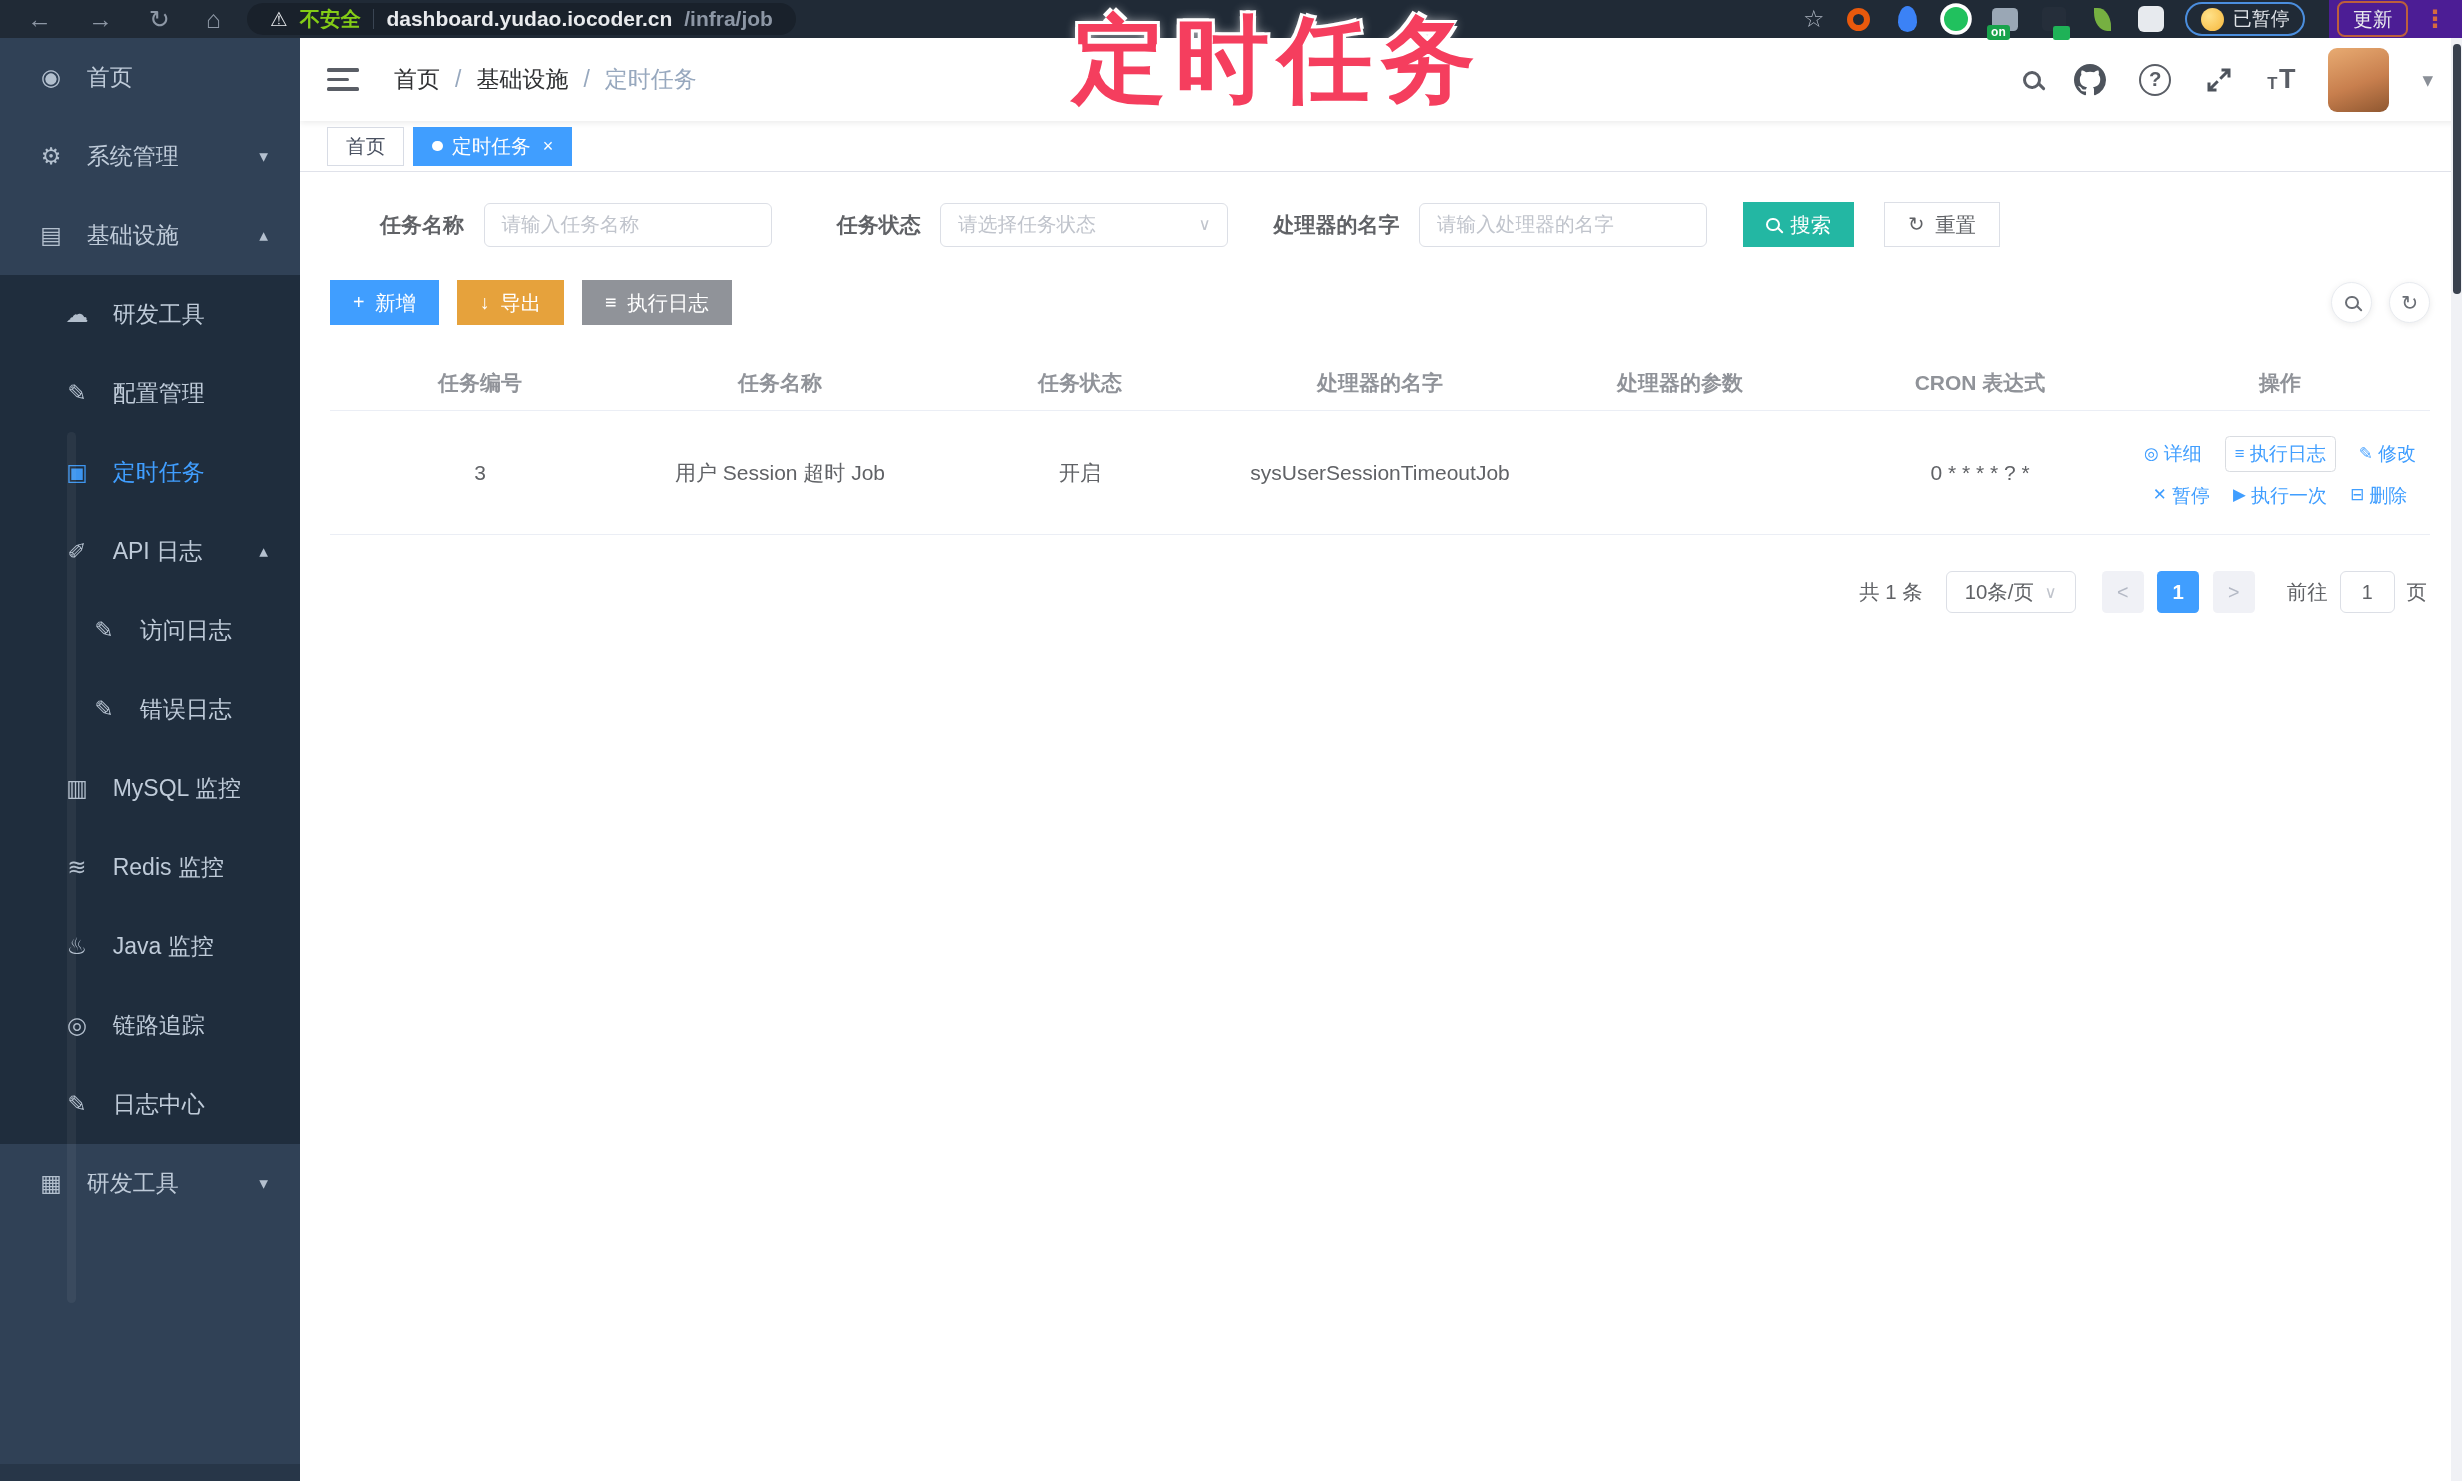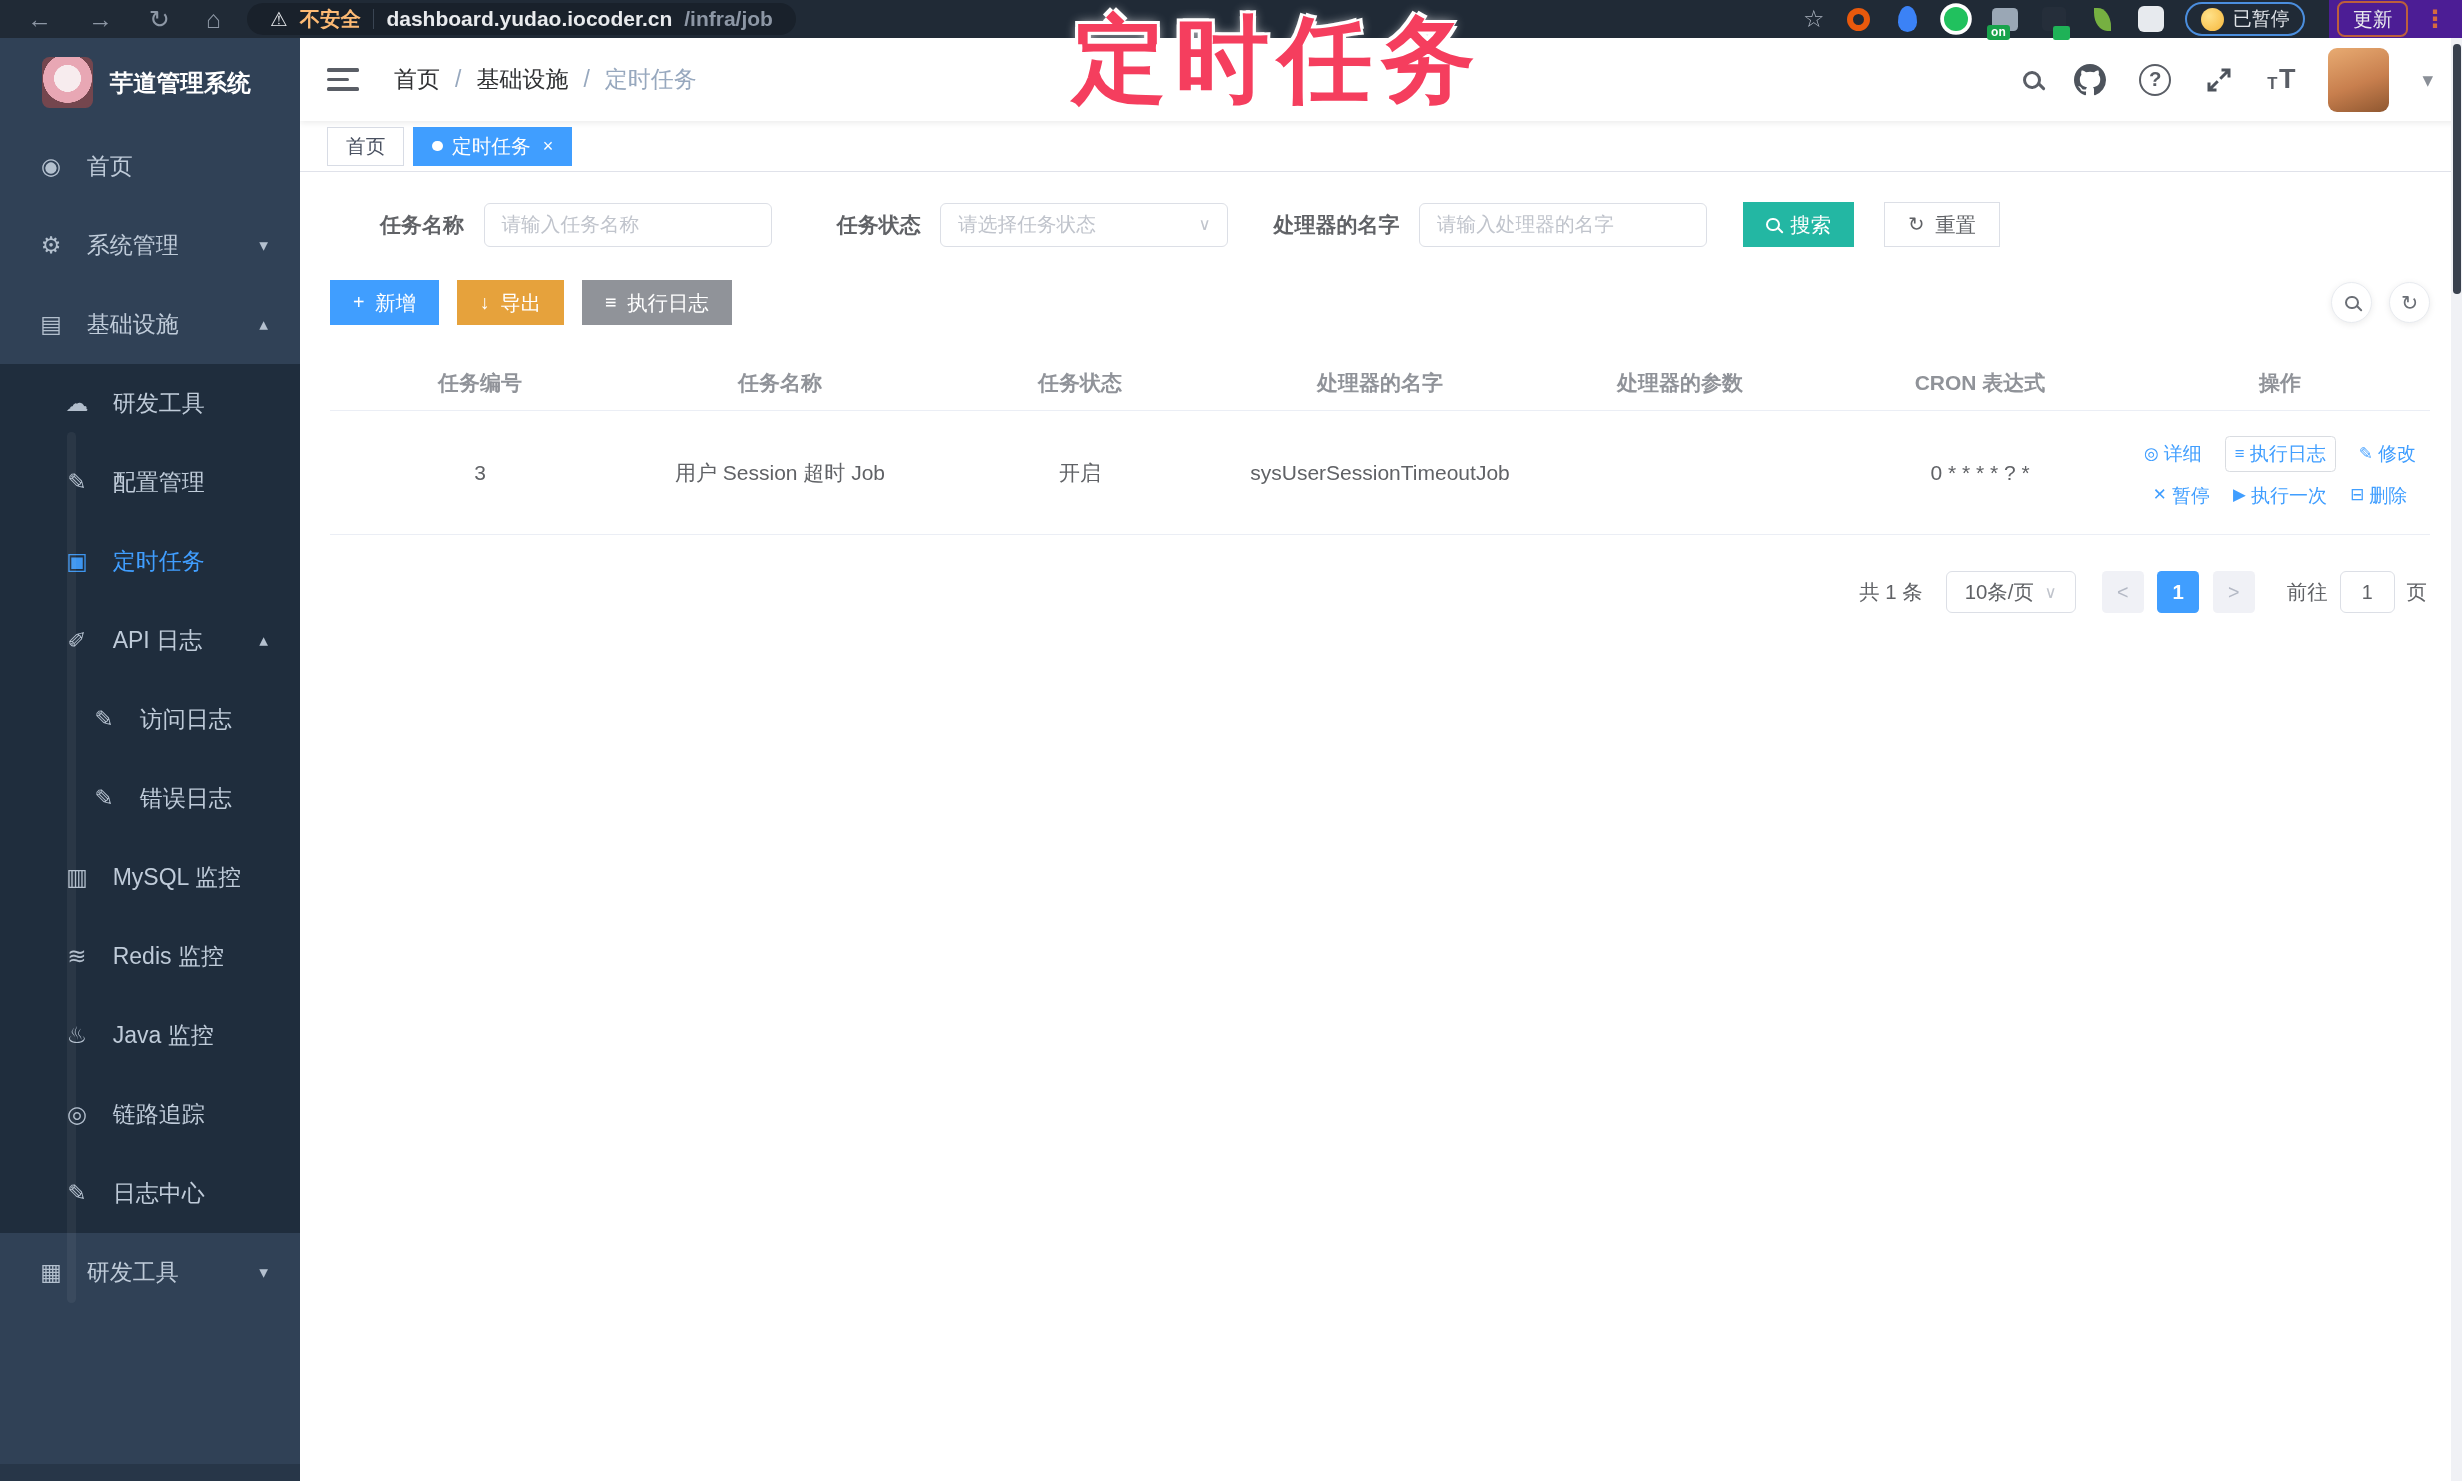--- a/index.html
+++ b/index.html
@@ -6,21 +6,21 @@
   html,body{background:#e9e9e9}
   body{font-family:"Liberation Sans","DejaVu Sans",sans-serif}
   .screen{position:relative;width:2462px;height:1482px;background:#fff;overflow:hidden}
 
   
   .bbar{position:absolute;left:0;top:0;width:2462px;height:38px;background:#202a36;display:flex;align-items:center;z-index:5}
   .bnav{display:flex;align-items:center;gap:36px;padding-left:27px;font-size:25px;color:#8d97a5}
   .bnav span{cursor:pointer;line-height:1}
   .addr{display:flex;align-items:center;gap:12px;background:#19212b;border-radius:19px;height:32px;padding:0 23px;margin-left:26px}
   .warnico{font-size:19.7px;color:#e8eaed}
-  .sec{color:#fdba74;font-weight:bold;font-size:20.4px;white-space:nowrap}
+  .sec{color:#84cc16;font-weight:bold;font-size:20.4px;white-space:nowrap}
   .vdiv{width:1.5px;height:19.7px;background:#3a4553}
   .host{color:#e8eaed;font-weight:bold;font-size:21px}
   .path{color:#8d97a5;font-weight:bold;font-size:21px}
   .bright{margin-left:auto;display:flex;align-items:center;gap:19.7px}
   .star{font-size:24px;color:#aeb6c2;cursor:pointer}
   .ext{width:29px;height:29px;display:inline-flex;align-items:center;justify-content:center;position:relative;cursor:pointer}
   .e1{width:23px;height:23px;border-radius:50%;border:6.8px solid #e8590c}
   .e2{width:19.7px;height:26px;background:#3b82f6;border-radius:50% 50% 50% 50%/62% 62% 38% 38%}
   .e3{width:24px;height:24px;border-radius:50%;background:#21c15e;box-shadow:0 0 0 3.8px #fff}
   .e4{width:26px;height:23px;background:#9aa7b5;border-radius:4.5px}
@@ -172,24 +172,20 @@
         <span>已暂停</span>
       </span>
       <span class="upd">
         <span class="updbtn">更新</span>
         <span class="updd">⋮</span>
       </span>
     </div>
   </div>
 
   <div class="sidebar">
-    <div class="logo">
-      <span class="logoimg"></span>
-      <span class="logot">芋道管理系统</span>
-    </div>
     <div>
       <div class="mi d1">
         <span class="mic">◉</span>
         <span>首页</span>
       </div>
       <div class="mi d1">
         <span class="mic">⚙</span>
         <span>系统管理</span>
         <span class="mia">▾</span>
       </div>

